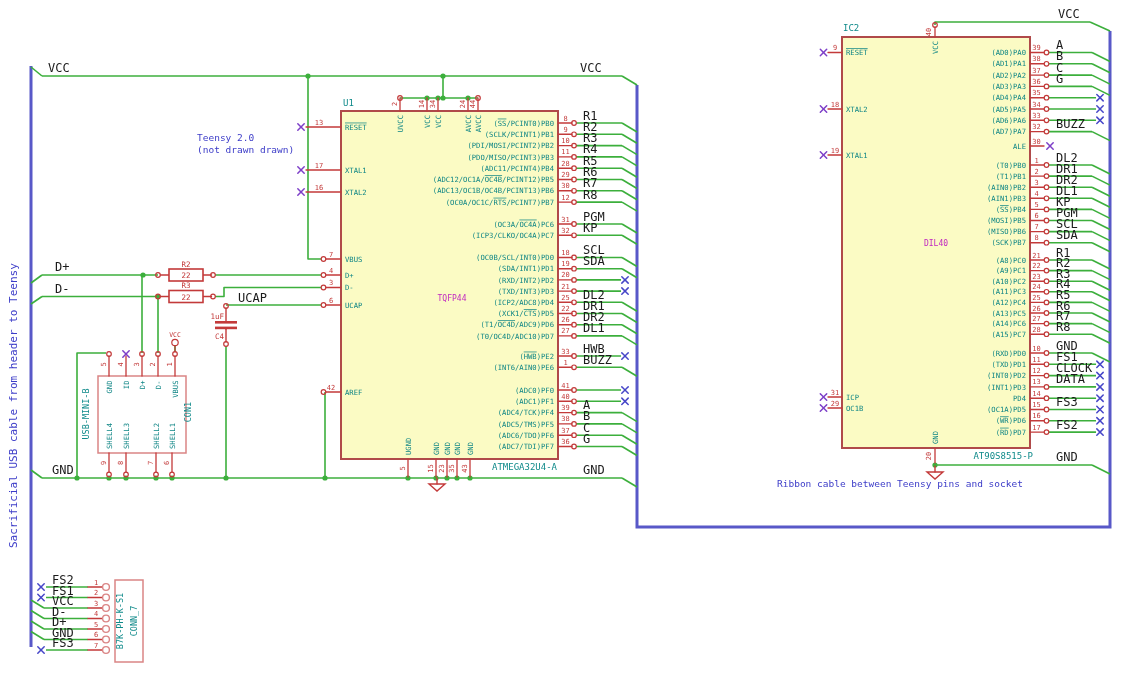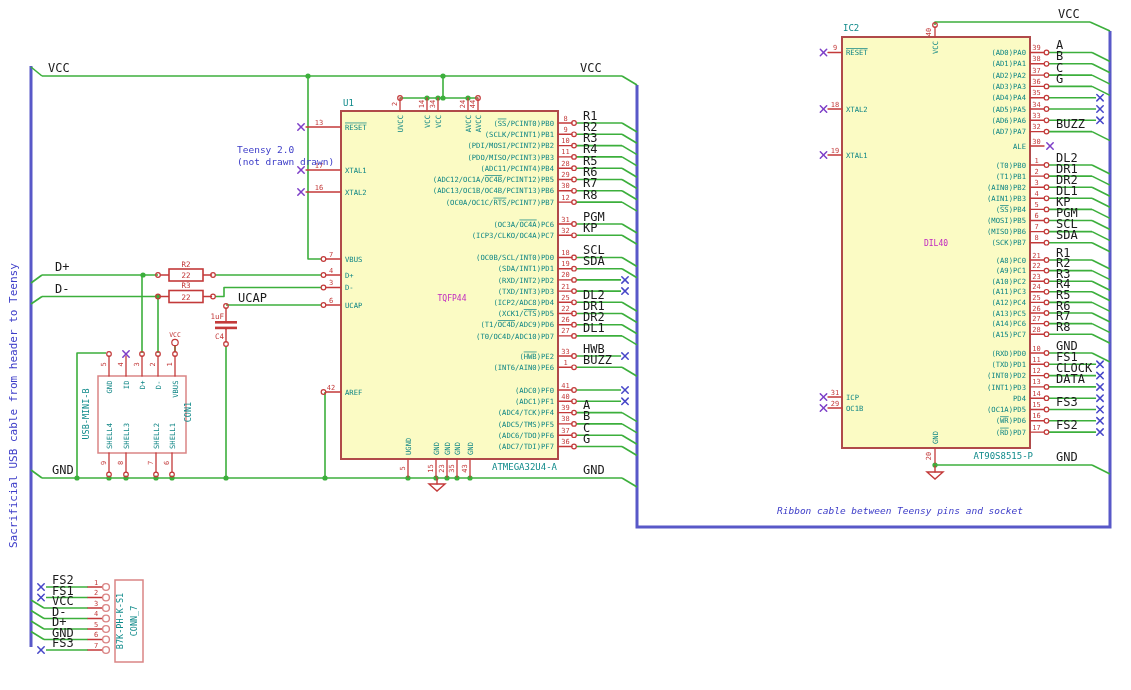--- a/index.html
+++ b/index.html
@@ -2,22 +2,22 @@
 <html><head>
 <meta charset="utf-8">
 <style>
   html,body{margin:0;padding:0;background:#fff;}
   #stage{position:relative;width:1131px;height:690px;background:#fff;overflow:hidden;
          font-family:"DejaVu Sans Mono",monospace;}
   #schematic{position:absolute;left:0;top:0;}
   svg text{font-family:"DejaVu Sans Mono",monospace;}
   .note{position:absolute;color:#3C3CC8;font-size:9.5px;line-height:12px;white-space:pre;}
   #note-left-vertical{left:8px;top:548px;transform-origin:0 0;transform:rotate(-90deg);font-size:11px;}
-  #note-teensy{left:197px;top:144px;margin-left:40px;}
-  #note-ribbon{left:777px;top:505px;font-style:italic;}
+  #note-teensy{left:197px;top:132px;}
+  #note-ribbon{left:777px;top:478px;}
 </style>
 </head>
 <body>
 
 <div id="stage">
   <svg id="schematic" width="1131" height="690" viewBox="0 0 1131 690">
       <rect x="0" y="0" width="1131" height="690" fill="#FFFFFF"></rect>
       <g>
         <polyline points="31,66 31,647" fill="none" stroke="#5858C8" stroke-width="3"></polyline>
         <polyline points="637,85 637,527 1110,527 1110,31" fill="none" stroke="#5858C8" stroke-width="3"></polyline>

